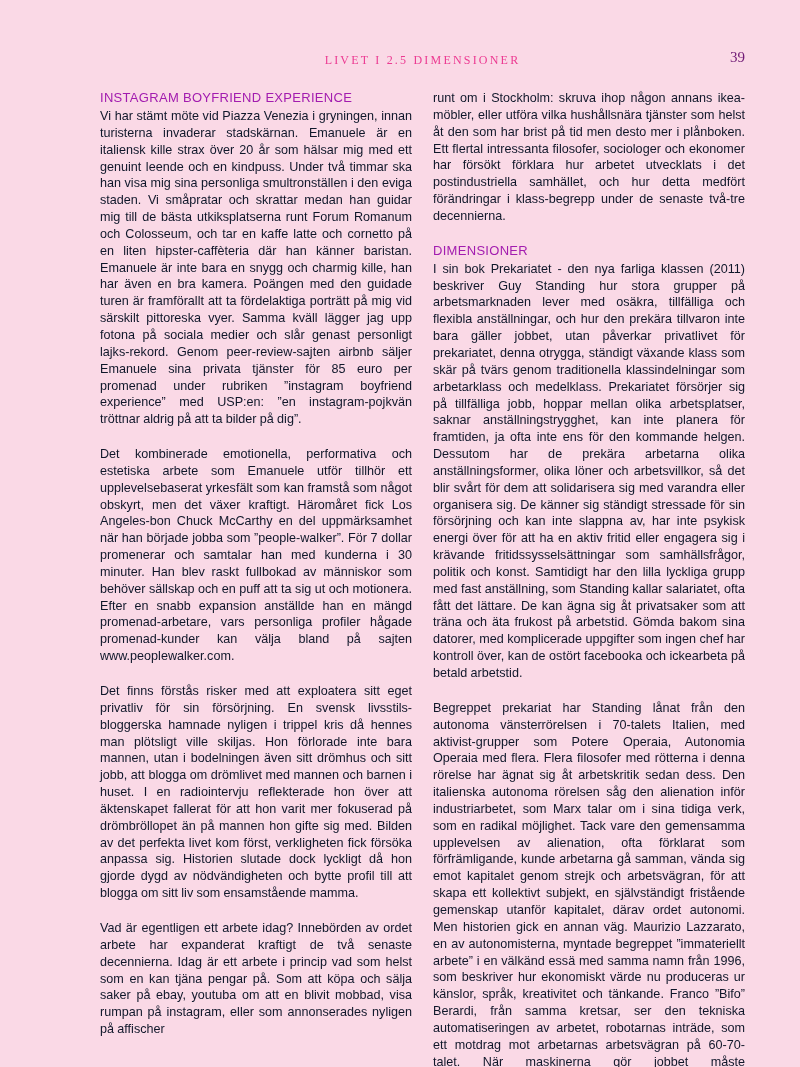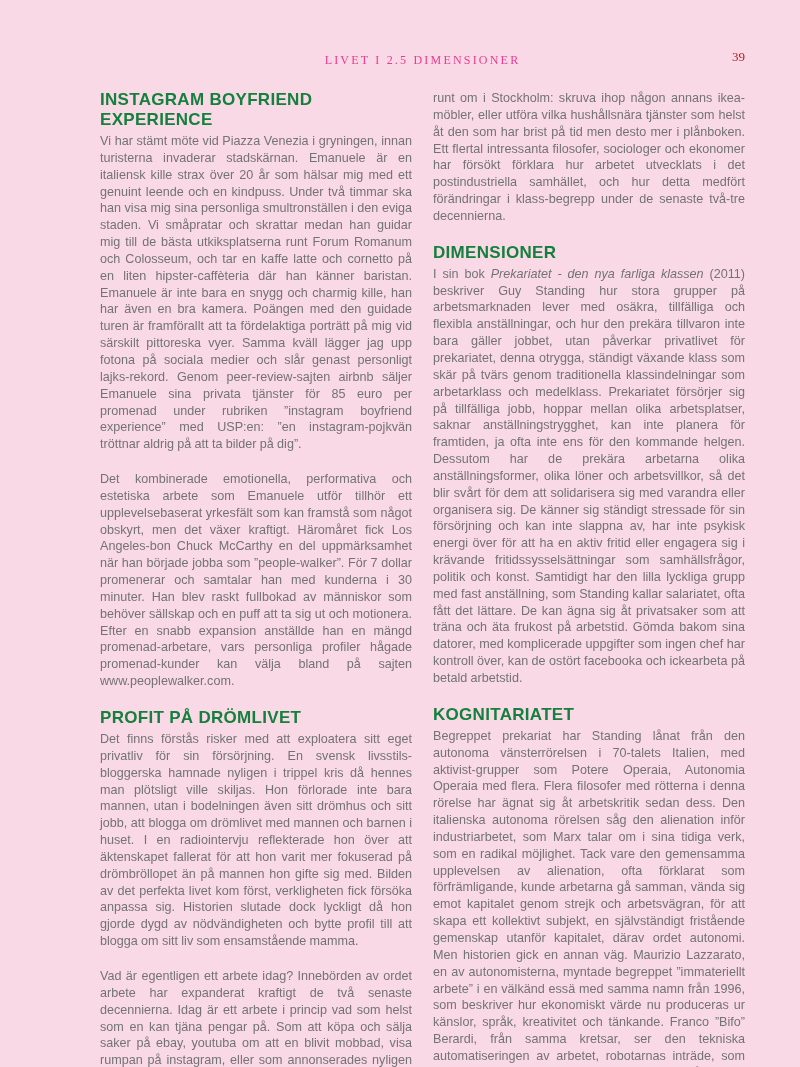--- a/index.html
+++ b/index.html
@@ -27,82 +27,80 @@
     font-family: "Liberation Serif", serif;
     font-size: 12px;
     letter-spacing: 2.2px;
     text-transform: uppercase;
     color: #ec3a92;
   }
   .page-number {
     position: absolute;
     right: 0; top: -1px;
     font-family: "Liberation Serif", serif;
-    font-size: 13px;
+    font-size: 15px;
     letter-spacing: 0;
-    color: #b91c1c;
+    color: #701a75;
   }
   .columns {
     display: flex;
     gap: 21px;
   }
   .column { flex: 1; min-width: 0; }
   section + section { margin-top: 18px; }
   h3 {
     margin: 0 0 3px 0;
-    font-size: 17px;
-    font-weight: bold;
+    font-size: 13px;
+    font-weight: normal;
     letter-spacing: 0.3px;
-    color: #15803d;
+    color: #a21caf;
     font-family: "Liberation Sans", sans-serif;
   }
   p {
     margin: 0;
     font-size: 12.6px;
     line-height: 16.85px;
     text-align: justify;
-    color: #737373;
+    color: #0f172a;
     hyphens: auto;
     -webkit-hyphens: auto;
     word-spacing: -0.2px;
   }
-  .italic { font-style: italic; }
+  .italic { }
 </style>
 </head>
 <body>
 
 <div class="page">
   <header class="header-row">
     <span class="running-head">LIVET I 2.5 DIMENSIONER</span>
     <span class="page-number">39</span>
   </header>
   <div class="columns">
     <div class="column">
         <section>
           <h3>INSTAGRAM BOYFRIEND EXPERIENCE</h3>
           <p lang="sv"><span>Vi har stämt möte vid Piazza Venezia i gryningen, innan turisterna invaderar stadskärnan. Emanuele är en italiensk kille strax över 20 år som hälsar mig med ett genuint leende och en kindpuss. Under två timmar ska han visa mig sina personliga smultronställen i den eviga staden. Vi småpratar och skrattar medan han guidar mig till de bästa utkiksplatserna runt Forum Romanum och Colosseum, och tar en kaffe latte och cornetto på en liten hipster-caffèteria där han känner baristan. Emanuele är inte bara en snygg och charmig kille, han har även en bra kamera. Poängen med den guidade turen är framförallt att ta fördelaktiga porträtt på mig vid särskilt pittoreska vyer. Samma kväll lägger jag upp fotona på sociala medier och slår genast personligt lajks-rekord. Genom peer-review-sajten airbnb säljer Emanuele sina privata tjänster för 85 euro per promenad under rubriken ”instagram boyfriend experience” med USP:en: ”en instagram-pojkvän tröttnar aldrig på att ta bilder på dig”.</span></p>
         </section>
         <section>
           <p lang="sv"><span>Det kombinerade emotionella, performativa och estetiska arbete som Emanuele utför tillhör ett upplevelsebaserat yrkesfält som kan framstå som något obskyrt, men det växer kraftigt. Häromåret fick Los Angeles-bon Chuck McCarthy en del uppmärksamhet när han började jobba som ”people-walker”. För 7 dollar promenerar och samtalar han med kunderna i 30 minuter. Han blev raskt fullbokad av människor som behöver sällskap och en puff att ta sig ut och motionera. Efter en snabb expansion anställde han en mängd promenad-arbetare, vars personliga profiler hågade promenad-kunder kan välja bland på sajten www.peoplewalker.com.</span></p>
         </section>
         <section>
-          <h3>PROFIT PÅ DRÖMLIVET</h3>
           <p lang="sv"><span>Det finns förstås risker med att exploatera sitt eget privatliv för sin försörjning. En svensk livsstils-bloggerska hamnade nyligen i trippel kris då hennes man plötsligt ville skiljas. Hon förlorade inte bara mannen, utan i bodelningen även sitt drömhus och sitt jobb, att blogga om drömlivet med mannen och barnen i huset. I en radiointervju reflekterade hon över att äktenskapet fallerat för att hon varit mer fokuserad på drömbröllopet än på mannen hon gifte sig med. Bilden av det perfekta livet kom först, verkligheten fick försöka anpassa sig. Historien slutade dock lyckligt då hon gjorde dygd av nödvändigheten och bytte profil till att blogga om sitt liv som ensamstående mamma.</span></p>
         </section>
         <section>
           <p lang="sv"><span>Vad är egentligen ett arbete idag? Innebörden av ordet arbete har expanderat kraftigt de två senaste decennierna. Idag är ett arbete i princip vad som helst som en kan tjäna pengar på. Som att köpa och sälja saker på ebay, youtuba om att en blivit mobbad, visa rumpan på instagram, eller som annonserades nyligen på affischer</span></p>
         </section>
       </div>
     <div class="column">
         <section>
           <p lang="sv"><span>runt om i Stockholm: skruva ihop någon annans ikea-möbler, eller utföra vilka hushållsnära tjänster som helst åt den som har brist på tid men desto mer i plånboken. Ett flertal intressanta filosofer, sociologer och ekonomer har försökt förklara hur arbetet utvecklats i det postindustriella samhället, och hur detta medfört förändringar i klass-begrepp under de senaste två-tre decennierna.</span></p>
         </section>
         <section>
           <h3>DIMENSIONER</h3>
           <p lang="sv"><span>I sin bok </span><span class="italic">Prekariatet - den nya farliga klassen</span><span> (2011) beskriver Guy Standing hur stora grupper på arbetsmarknaden lever med osäkra, tillfälliga och flexibla anställningar, och hur den prekära tillvaron inte bara gäller jobbet, utan påverkar privatlivet för prekariatet, denna otrygga, ständigt växande klass som skär på tvärs genom traditionella klassindelningar som arbetarklass och medelklass. Prekariatet försörjer sig på tillfälliga jobb, hoppar mellan olika arbetsplatser, saknar anställningstrygghet, kan inte planera för framtiden, ja ofta inte ens för den kommande helgen. Dessutom har de prekära arbetarna olika anställningsformer, olika löner och arbetsvillkor, så det blir svårt för dem att solidarisera sig med varandra eller organisera sig. De känner sig ständigt stressade för sin försörjning och kan inte slappna av, har inte psykisk energi över för att ha en aktiv fritid eller engagera sig i krävande fritidssysselsättningar som samhällsfrågor, politik och konst. Samtidigt har den lilla lyckliga grupp med fast anställning, som Standing kallar salariatet, ofta fått det lättare. De kan ägna sig åt privatsaker som att träna och äta frukost på arbetstid. Gömda bakom sina datorer, med komplicerade uppgifter som ingen chef har kontroll över, kan de ostört facebooka och ickearbeta på betald arbetstid.</span></p>
         </section>
         <section>
-          <h3>KOGNITARIATET</h3>
           <p lang="sv"><span>Begreppet prekariat har Standing lånat från den autonoma vänsterrörelsen i 70-talets Italien, med aktivist-grupper som Potere Operaia, Autonomia Operaia med flera. Flera filosofer med rötterna i denna rörelse har ägnat sig åt arbetskritik sedan dess. Den italienska autonoma rörelsen såg den alienation inför industriarbetet, som Marx talar om i sina tidiga verk, som en radikal möjlighet. Tack vare den gemensamma upplevelsen av alienation, ofta förklarat som förfrämligande, kunde arbetarna gå samman, vända sig emot kapitalet genom strejk och arbetsvägran, för att skapa ett kollektivt subjekt, en självständigt fristående gemenskap utanför kapitalet, därav ordet autonomi. Men historien gick en annan väg. Maurizio Lazzarato, en av autonomisterna, myntade begreppet ”immateriellt arbete” i en välkänd essä med samma namn från 1996, som beskriver hur ekonomiskt värde nu produceras ur känslor, språk, kreativitet och tänkande. Franco ”Bifo” Berardi, från samma kretsar, ser den tekniska automatiseringen av arbetet, robotarnas inträde, som ett motdrag mot arbetarnas arbetsvägran på 60-70-talet. När maskinerna gör jobbet måste industriarbetarna utbildas. Berardi kallar</span></p>
         </section>
       </div>
   </div>
 </div>
 
 </body></html>

